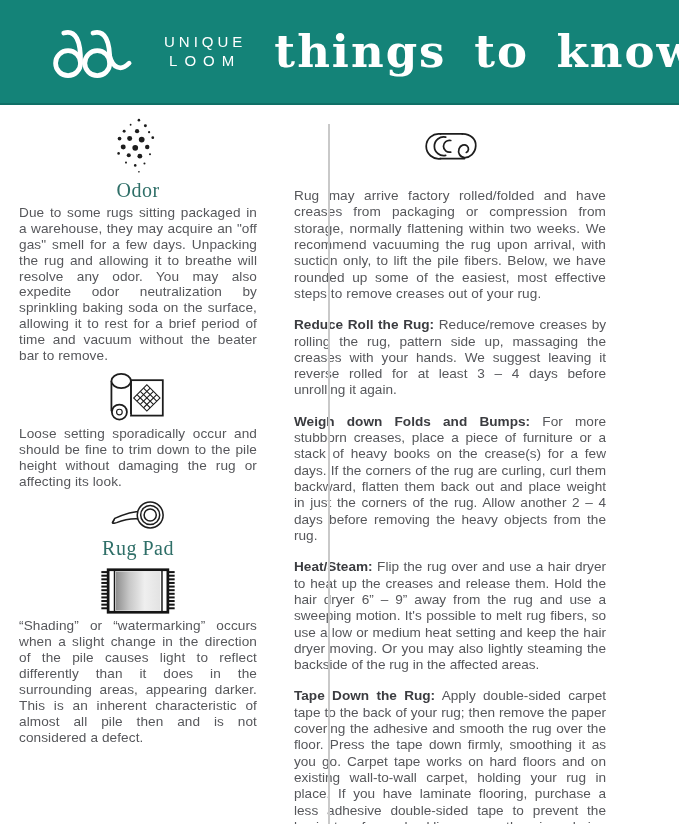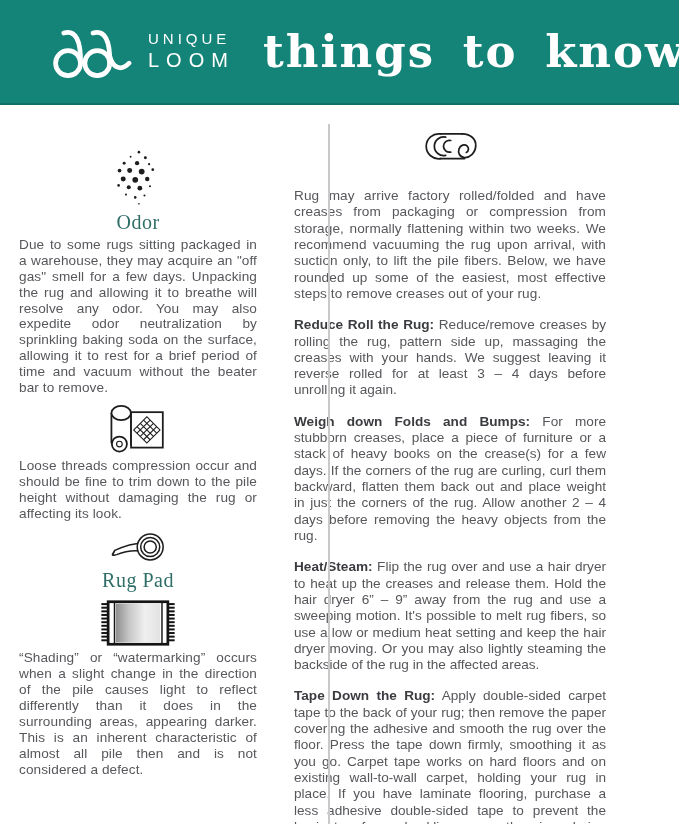--- a/index.html
+++ b/index.html
@@ -5,38 +5,38 @@
   * { margin: 0; padding: 0; box-sizing: border-box; }
   html, body { width: 679px; background: #ffffff; }
   body { height: 824px; overflow: hidden; font-family: "Liberation Sans", sans-serif; }
   .page { position: relative; width: 679px; height: 824px; background: #fff; }
 
   
   .hdr {
     height: 105px; background: #148378; border-bottom: 2px solid #0f6f66;
     display: flex; align-items: center; padding: 0 22px 0 50px;
   }
-  .brand { display: flex; align-items: center; gap: 12px; justify-content: center; }
+  .brand { display: flex; align-items: center; gap: 28px; justify-content: center; }
   .logo { display: block; }
   .brand-text { color: #fff; line-height: 1.25; }
   .brand-line1 { font-size: 15px; letter-spacing: 4px; }
-  .brand-line2 { font-size: 20px; letter-spacing: 7px; text-align: center; }
+  .brand-line2 { font-size: 15px; letter-spacing: 7px; text-align: center; }
   .hdr-title {
     flex: 1; text-align: right; padding-left: 28px;
     font-family: "DejaVu Serif", "Liberation Serif", serif;
     color: #ffffff; font-size: 45px; letter-spacing: 2px; word-spacing: 10px;
     white-space: nowrap;
     font-weight: bold;
   }
 
   
   .divider { position: absolute; left: 328px; top: 124px; bottom: 0; width: 2px; background: #c9c9c9; }
   .cols { display: flex; align-items: flex-start; }
   .col { padding-top: 11px; }
-  .col.left  { width: 273px; padding-left: 19px;  padding-right: 16px; margin-top: 32px; }
+  .col.left  { width: 273px; padding-left: 19px;  padding-right: 16px; }
   .col.right { width: 350px; padding-left: 21px; padding-right: 17px; }
 
   .sec { margin-bottom: 7px; }
   .icon-wrap { display: flex; justify-content: center; margin-bottom: 3px; }
   .sec-title {
     font-family: "Liberation Serif", "DejaVu Serif", serif;
     font-weight: 400; color: #2f6f68; text-align: center;
     font-size: 20px; letter-spacing: 0.5px; margin: 1px 0 3px 0;
   }
   .sec-body {
@@ -117,21 +117,21 @@
               <rect x="34.5" y="19.5" width="21" height="21"></rect>
               <path d="M39.75 19.5 V40.5 M45 19.5 V40.5 M50.25 19.5 V40.5 M34.5 24.75 H55.5 M34.5 30 H55.5 M34.5 35.25 H55.5"></path>
             </g>
             <path d="M5 11 L5 45 L23 52 L27 49 L27 11 Z" fill="#fff" stroke="none"></path>
             <path d="M5 11 V45 M27 11 V49" stroke="#1d1d1d" stroke-width="2" fill="none"></path>
             <ellipse cx="16" cy="11" rx="11" ry="8" fill="#fff" stroke="#1d1d1d" stroke-width="2"></ellipse>
             <circle cx="14" cy="46" r="8.5" fill="#fff" stroke="#1d1d1d" stroke-width="2"></circle>
             <circle cx="14" cy="46" r="3.2" fill="none" stroke="#1d1d1d" stroke-width="1.3"></circle>
           </svg>
         </div>
-        <p class="sec-body">Loose threads compression occur and should be fine to trim down to the pile height without damaging the rug or affecting its look.</p>
+        <p class="sec-body">Loose setting sporadically occur and should be fine to trim down to the pile height without damaging the rug or affecting its look.</p>
       </div>
 
       <div class="sec">
         <div class="icon-wrap">
           <svg width="64" height="38" viewBox="0 0 84 48">
             <g stroke="#1d1d1d" fill="none" stroke-width="2" stroke-linecap="round">
               <path d="M48 19 C33 19 21 24 11.5 28.5 L8.5 33.5 Q8 35.4 10.5 34.8 L14 34 C27 28.5 36 28 48 29.5"></path>
               <path d="M11.5 28.5 L9.5 33.8" stroke-width="1.3"></path>
             </g>
             <circle cx="58" cy="24" r="17" fill="#fff" stroke="#1d1d1d" stroke-width="2"></circle>

